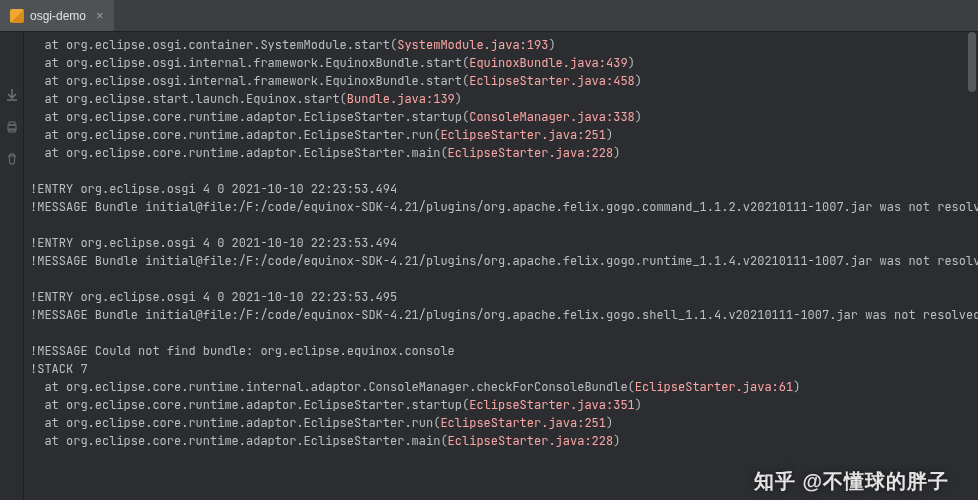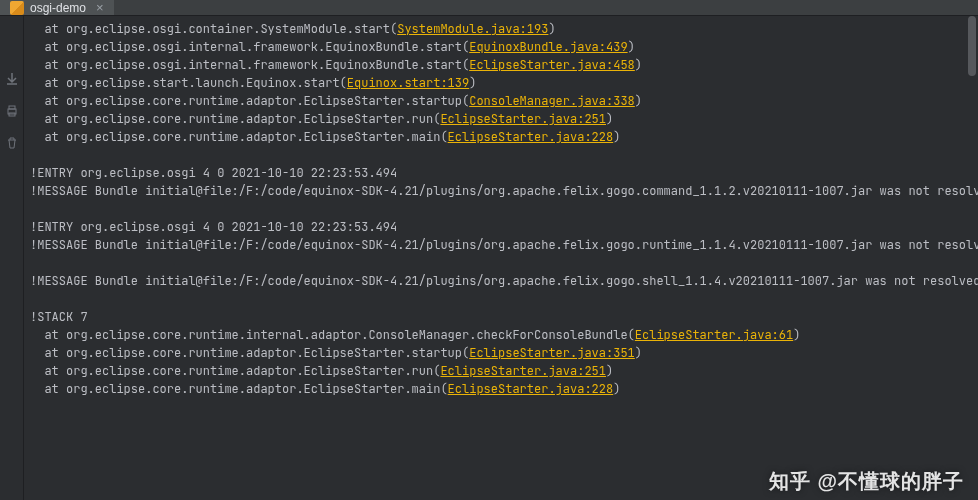--- a/index.html
+++ b/index.html
@@ -8,21 +8,21 @@
   height: 500px;
   background: #2b2d30;
   font-family: "JetBrains Mono", Consolas, monospace;
   font-size: 12px;
   color: #bcbec4;
   overflow: hidden;
   display: flex;
   flex-direction: column;
 }
 .tab-bar {
-  height: 16px;
+  height: 32px;
   background: #3c3f41;
   border-bottom: 1px solid #1e1f22;
   display: flex;
   align-items: center;
 }
 .tab {
   display: flex;
   align-items: center;
   gap: 6px;
   padding: 0 10px;
@@ -69,27 +69,26 @@
 .console {
   flex: 1;
   padding: 4px 6px 6px 6px;
   overflow: hidden;
   line-height: 18px;
   position: relative;
   white-space: nowrap;
 }
 .line { white-space: pre; }
 .link {
-  color: #eab308;
-  text-decoration: underline;
+  color: #fca5a5;
   cursor: pointer;
 }
 .watermark {
   position: absolute;
-  right: 14px;
+  right: 29px;
   bottom: 10px;
   font-family: "PingFang SC", "Microsoft YaHei", sans-serif;
   font-size: 20px;
   font-weight: 600;
   color: rgba(255,255,255,0.88);
   letter-spacing: 1px;
   text-shadow: 0 0 6px rgba(0,0,0,0.5);
   pointer-events: none;
 }
 .scrollbar-v {
@@ -133,33 +132,35 @@
           <path d="M3 4h8M5 4V2h4v2M4 4l1 8h4l1-8" stroke="currentColor" fill="none"></path>
         </svg>
       </span>
   </div>
 
   <div class="console">
     <div id="out">
         <div class="line"><span>  at org.eclipse.osgi.container.SystemModule.start(</span><span class="link">SystemModule.java:193</span><span>)</span></div>
         <div class="line"><span>  at org.eclipse.osgi.internal.framework.EquinoxBundle.start(</span><span class="link">EquinoxBundle.java:439</span><span>)</span></div>
         <div class="line"><span>  at org.eclipse.osgi.internal.framework.EquinoxBundle.start(</span><span class="link">EclipseStarter.java:458</span><span>)</span></div>
-        <div class="line"><span>  at org.eclipse.start.launch.Equinox.start(</span><span class="link">Equinox.start:139</span><span>)</span></div>
+        <div class="line"><span>  at org.eclipse.start.launch.Equinox.start(</span><span class="link">Bundle.java:139</span><span>)</span></div>
         <div class="line"><span>  at org.eclipse.core.runtime.adaptor.EclipseStarter.startup(</span><span class="link">ConsoleManager.java:338</span><span>)</span></div>
         <div class="line"><span>  at org.eclipse.core.runtime.adaptor.EclipseStarter.run(</span><span class="link">EclipseStarter.java:251</span><span>)</span></div>
         <div class="line"><span>  at org.eclipse.core.runtime.adaptor.EclipseStarter.main(</span><span class="link">EclipseStarter.java:228</span><span>)</span></div>
         <div class="blank"></div>
         <div class="line">!ENTRY org.eclipse.osgi 4 0 2021-10-10 22:23:53.494</div>
         <div class="line">!MESSAGE Bundle initial@file:/F:/code/equinox-SDK-4.21/plugins/org.apache.felix.gogo.command_1.1.2.v20210111-1007.jar was not resolved.</div>
         <div class="blank"></div>
         <div class="line">!ENTRY org.eclipse.osgi 4 0 2021-10-10 22:23:53.494</div>
         <div class="line">!MESSAGE Bundle initial@file:/F:/code/equinox-SDK-4.21/plugins/org.apache.felix.gogo.runtime_1.1.4.v20210111-1007.jar was not resolved.</div>
         <div class="blank"></div>
+        <div class="line">!ENTRY org.eclipse.osgi 4 0 2021-10-10 22:23:53.495</div>
         <div class="line">!MESSAGE Bundle initial@file:/F:/code/equinox-SDK-4.21/plugins/org.apache.felix.gogo.shell_1.1.4.v20210111-1007.jar was not resolved.</div>
         <div class="blank"></div>
+        <div class="line">!MESSAGE Could not find bundle: org.eclipse.equinox.console</div>
         <div class="line">!STACK 7</div>
         <div class="line"><span>  at org.eclipse.core.runtime.internal.adaptor.ConsoleManager.checkForConsoleBundle(</span><span class="link">EclipseStarter.java:61</span><span>)</span></div>
         <div class="line"><span>  at org.eclipse.core.runtime.adaptor.EclipseStarter.startup(</span><span class="link">EclipseStarter.java:351</span><span>)</span></div>
         <div class="line"><span>  at org.eclipse.core.runtime.adaptor.EclipseStarter.run(</span><span class="link">EclipseStarter.java:251</span><span>)</span></div>
         <div class="line"><span>  at org.eclipse.core.runtime.adaptor.EclipseStarter.main(</span><span class="link">EclipseStarter.java:228</span><span>)</span></div>
       </div>
     <div class="scrollbar-v"></div>
     <div class="watermark">知乎 @不懂球的胖子</div>
   </div>
 </div>

